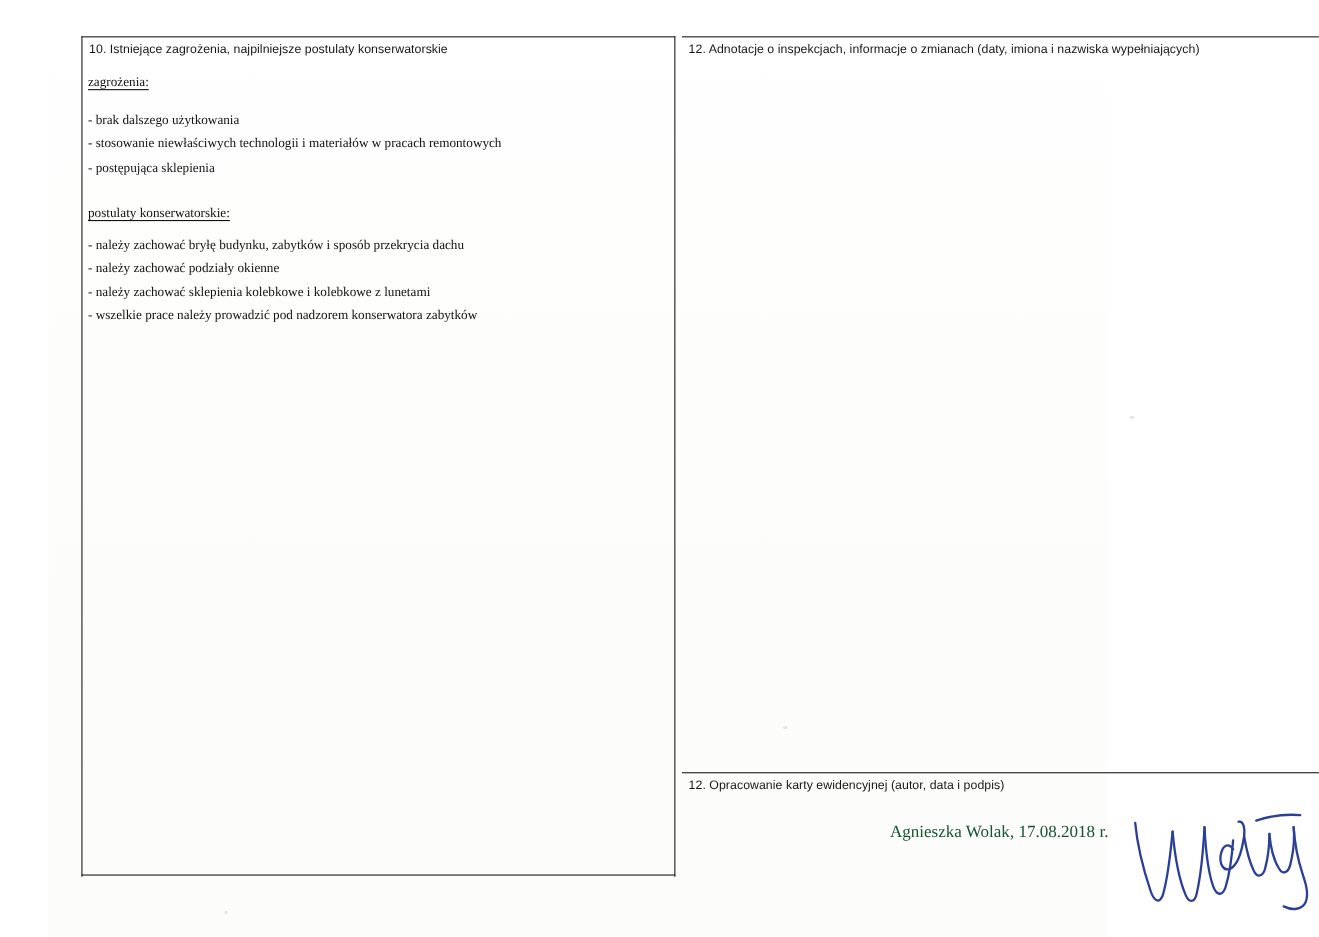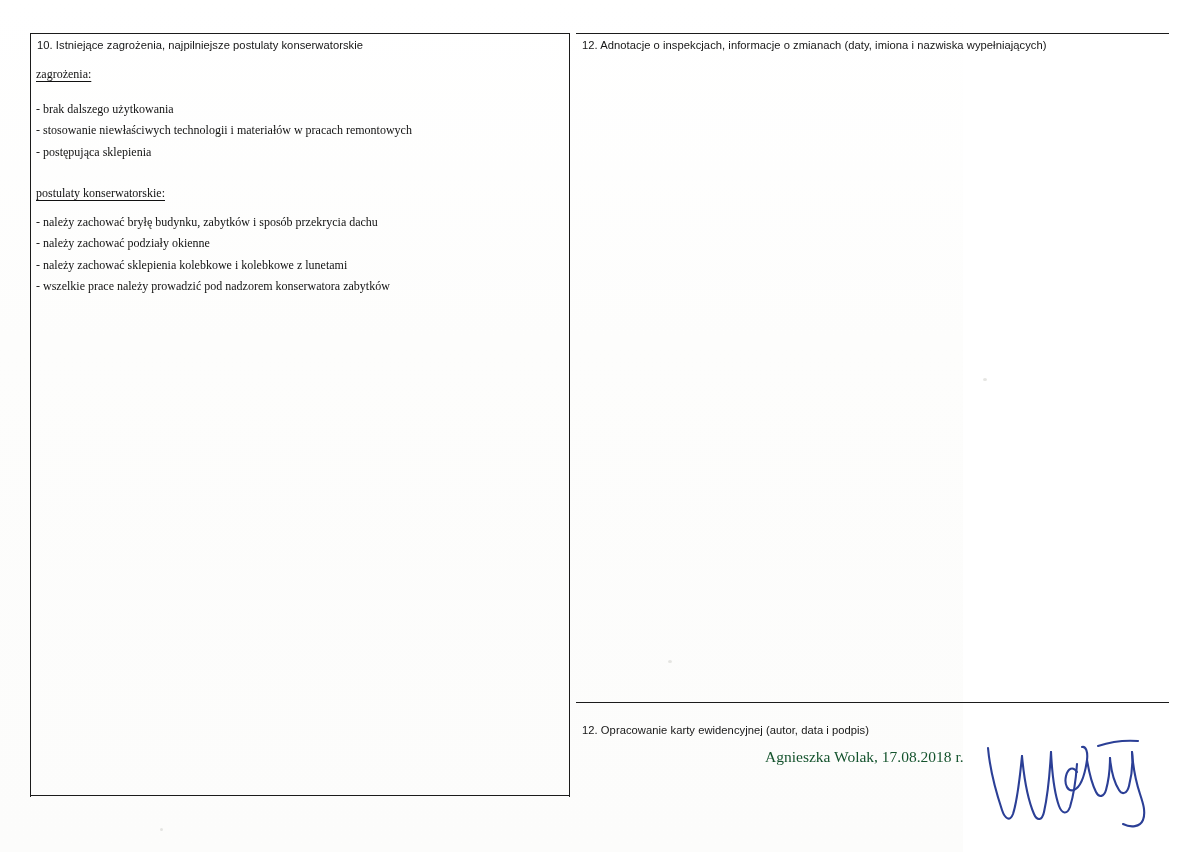--- a/index.html
+++ b/index.html
@@ -12,20 +12,21 @@
     height: 852px;
     font-family: "Liberation Serif", serif;
     color: #0d0d0d;
     overflow: hidden;
   }
   .page {
     position: relative;
     width: 963px;
     height: 852px;
     background: #fefefe;
+    margin-left: 44px;
   }
 
   
   .paper-tint {
     position: absolute;
     inset: 0;
     background: linear-gradient(180deg, #ffffff 0%, #fdfdfc 40%, #fcfcfb 100%);
   }
 
   
@@ -82,21 +83,21 @@
     position: absolute;
     font-family: "Liberation Sans", sans-serif;
     font-size: 11.2px;
     line-height: 13px;
     color: #161616;
     letter-spacing: 0.05px;
     white-space: nowrap;
   }
   .caption-10 { left: 37px; top: 39px; }
   .caption-11 { left: 582px; top: 39px; }
-  .caption-12 { left: 582px; top: 724px; }
+  .caption-12 { left: 582px; top: 708px; }
 
   
   .body-10 {
     position: absolute;
     left: 36px;
     top: 64px;
     width: 520px;
     font-family: "Liberation Serif", serif;
     font-size: 12px;
     line-height: 21.5px;

